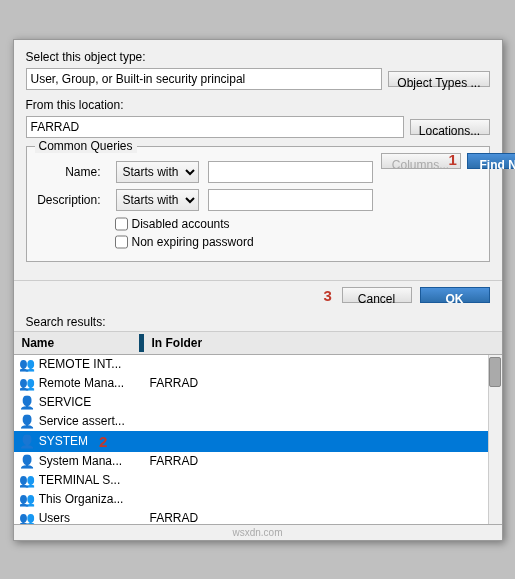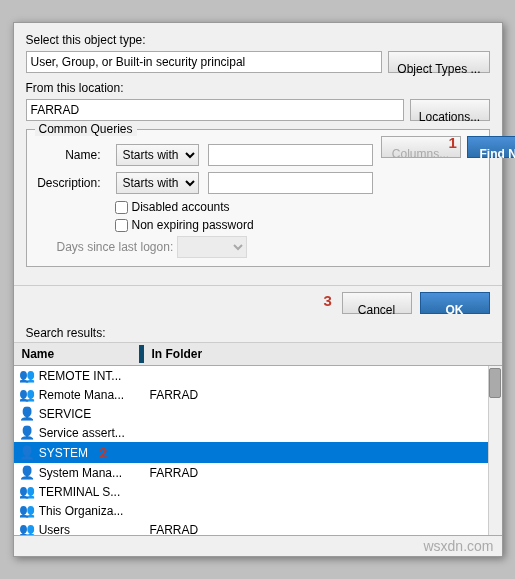--- a/index.html
+++ b/index.html
@@ -61,21 +61,21 @@
       font-family: inherit;
     }
     .btn {
       height: 16px;
       min-width: 80px;
       background: linear-gradient(to bottom, #f8f8f8, #e0e0e0);
       border: 1px solid #aaa;
       font-size: 12px;
       font-family: inherit;
       cursor: pointer;
-      padding: 10px 8px;
+      padding: 4px 8px;
       white-space: nowrap;
     }
     .btn:disabled { color: #aaa; cursor: default; }
     .btn-primary {
       background: linear-gradient(to bottom, #4a90d9, #2d6fad);
       color: white;
       border-color: #1a5a9a;
       font-weight: 600;
     }
     .group-box {
@@ -121,21 +121,20 @@
       flex: 1;
       height: 22px;
       border: 1px solid #aaa;
       background: white;
       padding: 0 4px;
       font-size: 12px;
       font-family: inherit;
     }
     .checkbox-row {
       display: flex;
-      align-items: center;
       margin-left: 80px;
       margin-bottom: 4px;
       gap: 4px;
       font-size: 12px;
     }
     .checkbox-row input[type=checkbox] { margin: 0; }
     .days-row {
       display: flex;
       align-items: center;
       margin-left: 22px;
@@ -289,26 +288,20 @@
 
           <div class="checkbox-row">
             <input type="checkbox" style="">
             <span>Disabled accounts</span>
           </div>
           <div class="checkbox-row">
             <input type="checkbox" style="">
             <span>Non expiring password</span>
           </div>
 
-          <div class="days-row">
-            <span>Days since last logon:</span>
-            <select class="days-select" disabled="">
-              <option></option>
-            </select>
-          </div>
         </div>
 
         <div class="right-buttons" style="position:relative;">
           <button class="btn" disabled="">Columns...</button>
           <div style="position:relative;">
             <span class="find-now-badge" style="position:absolute;left:-18px;top:-2px;color:#c0392b;font-size:15px;font-weight:bold;">1</span>
             <button class="btn btn-primary">Find Now</button>
           </div>
           <button class="btn">Stop</button>
 
@@ -397,14 +390,14 @@
             <span>Users</span>
           </div>
           <div class="result-cell">FARRAD</div>
         </div>
         <div class="scrollbar-track">
           <div style="width: 12px; height: 30px; background: rgb(170, 170, 170); border: 1px solid rgb(136, 136, 136); margin: 2px auto; border-radius: 2px;"></div>
         </div>
       </div>
   </div>
 
-  <div style="text-align:right;font-size:14px;color:#aaa;padding:2px 8px;">wsxdn.com</div>
+  <div style="text-align:center;font-size:10px;color:#aaa;padding:2px 8px;">wsxdn.com</div>
 </div>
 
 </body></html>

